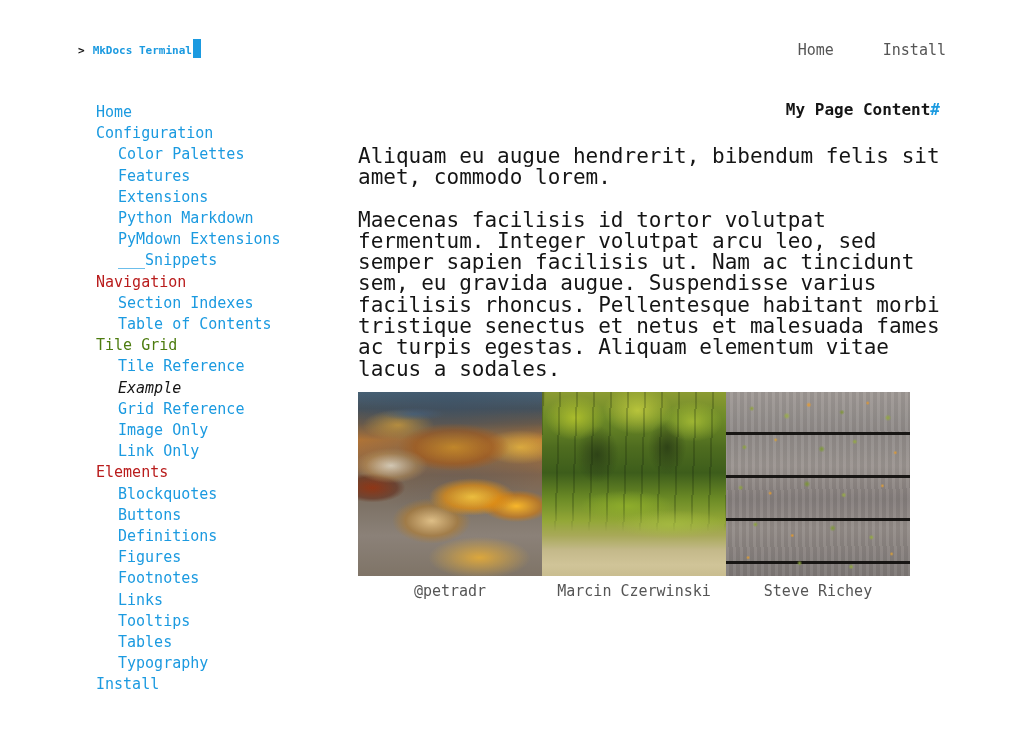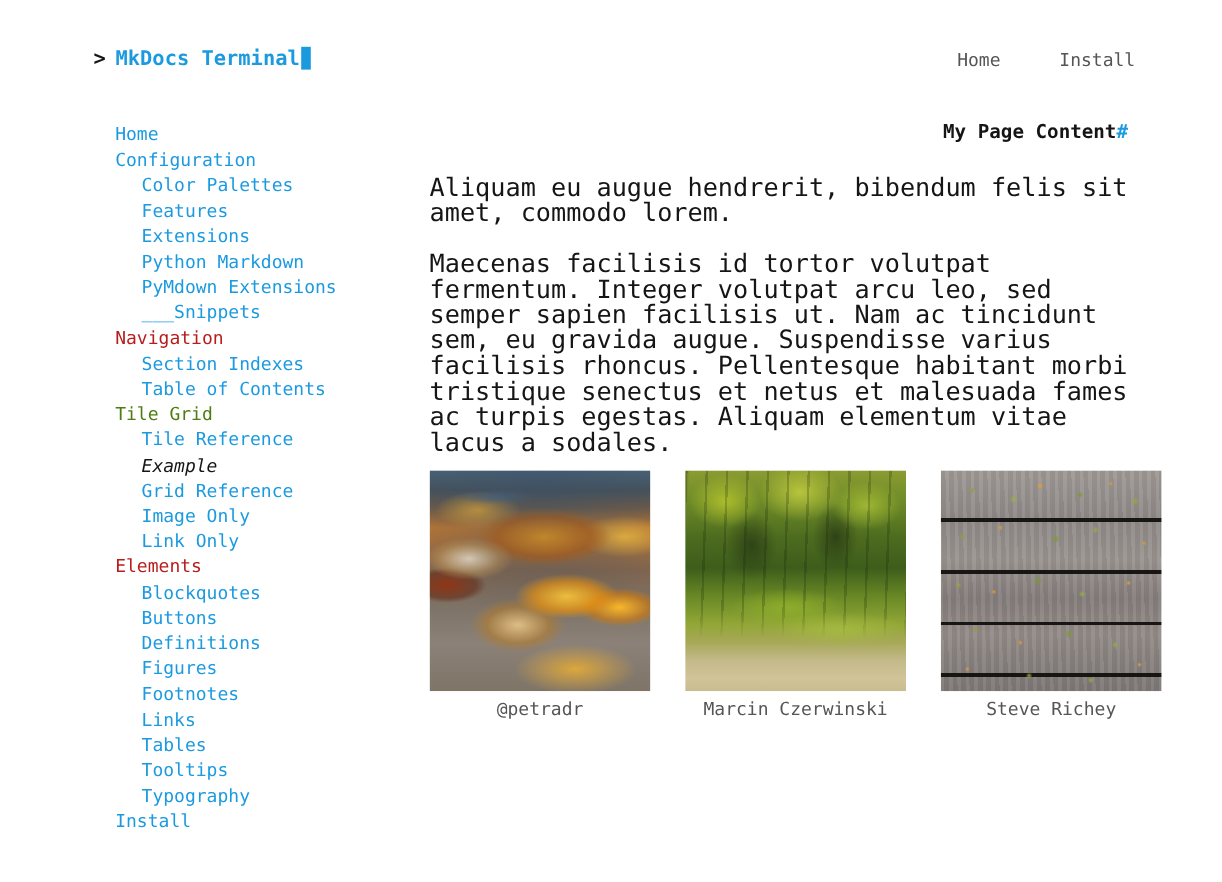--- a/index.html
+++ b/index.html
@@ -22,21 +22,21 @@
     position: absolute;
     left: 0; top: 0;
     width: 1018px;
     height: 92px;
     box-sizing: border-box;
   }
   .brand {
     position: absolute;
     left: 78px;
     top: 39px;
-    font-size: 17px;
+    font-size: 11px;
     font-weight: bold;
     letter-spacing: 0px;
     white-space: nowrap;
   }
   .brand .prompt {
     color: #151515;
     margin-right: 8px;
   }
   .brand .brand-title {
     color: #1b9ae0;
@@ -132,21 +132,21 @@
   .para.p1 { margin-top: 26px; }
   .para.p2 { margin-top: 21px; }
 
   
   .tile-grid {
     position: absolute;
     left: 358px;
     top: 300px;
     width: 638px;
     display: flex;
-    gap: 29px;
+    gap: 0;
   }
   .tile {
     width: 184px;
   }
   .tile-img {
     width: 184px;
     height: 184px;
     display: block;
     overflow: hidden;
     position: relative;
@@ -288,22 +288,22 @@
         <li class="nav-item lvl2"><a href="#">Grid Reference</a></li>
         <li class="nav-item lvl2"><a href="#">Image Only</a></li>
         <li class="nav-item lvl2"><a href="#">Link Only</a></li>
         <li class="nav-item lvl1 section"><span>Elements</span></li>
         <li class="nav-item lvl2"><a href="#">Blockquotes</a></li>
         <li class="nav-item lvl2"><a href="#">Buttons</a></li>
         <li class="nav-item lvl2"><a href="#">Definitions</a></li>
         <li class="nav-item lvl2"><a href="#">Figures</a></li>
         <li class="nav-item lvl2"><a href="#">Footnotes</a></li>
         <li class="nav-item lvl2"><a href="#">Links</a></li>
+        <li class="nav-item lvl2"><a href="#">Tooltips</a></li>
         <li class="nav-item lvl2"><a href="#">Tables</a></li>
-        <li class="nav-item lvl2"><a href="#">Tooltips</a></li>
         <li class="nav-item lvl2"><a href="#">Typography</a></li>
         <li class="nav-item lvl1"><a href="#">Install</a></li>
       </ul>
   </div>
 
   <div class="content">
     <h1 class="page-title"><span>My Page Content</span><a class="anchor" href="#">#</a></h1>
     <p class="para p1">Aliquam eu augue hendrerit, bibendum felis sit amet, commodo lorem.</p>
     <p class="para p2">Maecenas facilisis id tortor volutpat fermentum. Integer volutpat arcu leo, sed semper sapien facilisis ut. Nam ac tincidunt sem, eu gravida augue. Suspendisse varius facilisis rhoncus. Pellentesque habitant morbi tristique senectus et netus et malesuada fames ac turpis egestas. Aliquam elementum vitae lacus a sodales.</p>
   </div>

